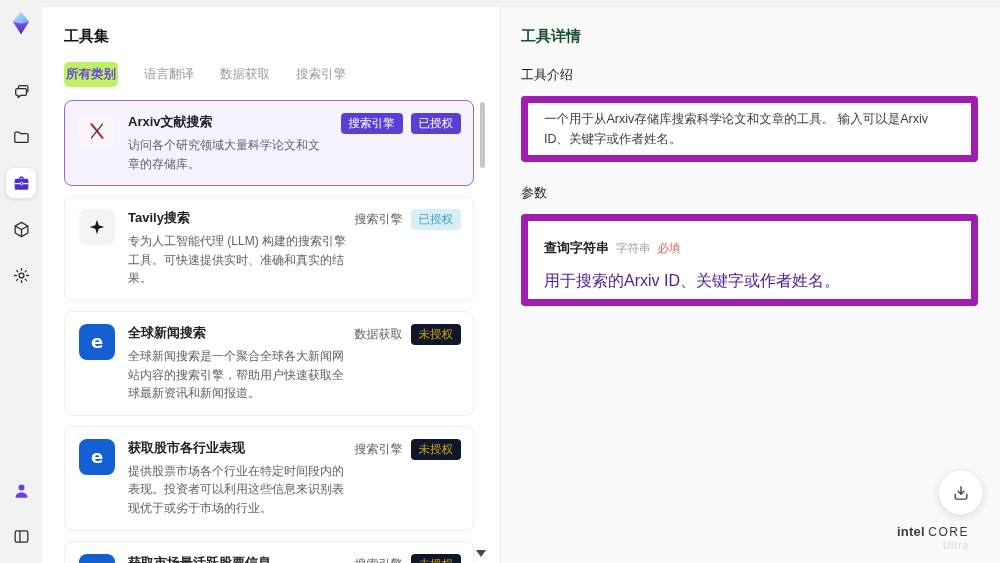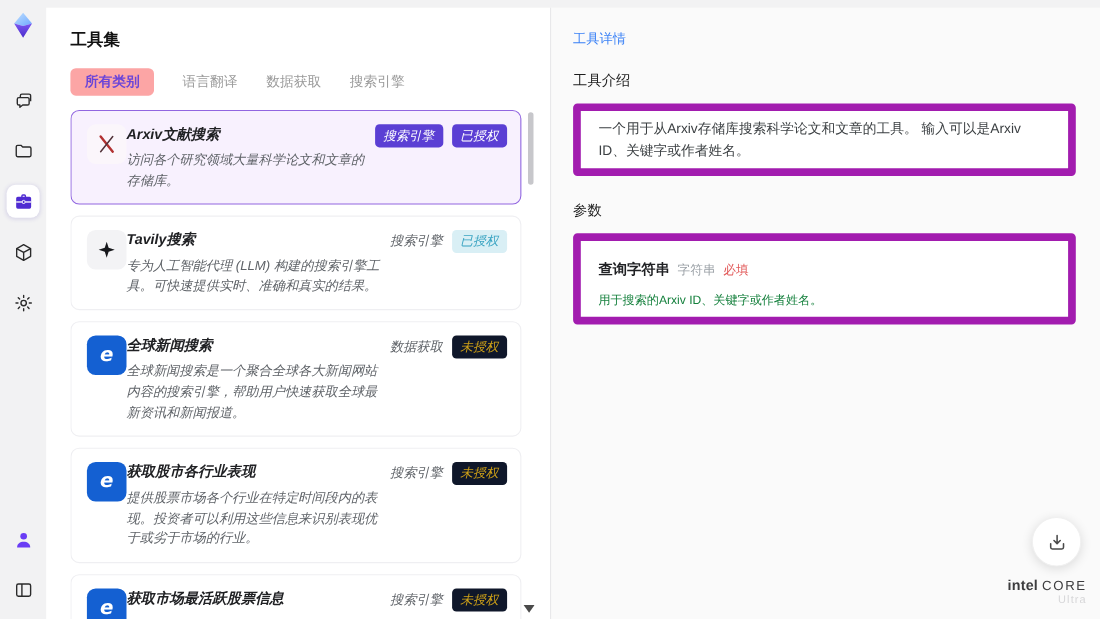--- a/index.html
+++ b/index.html
@@ -18,25 +18,25 @@
   
   .content { flex:1; display:flex; flex-direction:column; }
   .top-strip { height:7px; background:#f2f2f3; }
   .panels { flex:1; display:flex; min-height:0; }
 
   
   .left-panel { width:458px; background:#ffffff; padding:14px 14px 0 22px; display:flex; flex-direction:column; min-height:0; }
   .panel-title { font-size:15px; font-weight:bold; color:#121212; margin:6px 0 16px; }
   .tabs { display:flex; align-items:center; gap:26px; margin-bottom:13px; }
   .tab { font-size:12.5px; color:#9b9b9b; cursor:pointer; padding:4px 0; white-space:nowrap; }
-  .tab.active { background:#fca5a5; color:#6b45d8; padding:4px 13px; border-radius:5px; font-weight:bold; }
+  .tab.active { background:#bef264; color:#6b45d8; padding:4px 2px; border-radius:5px; font-weight:bold; }
 
   .tool-list { position:relative; flex:1; overflow:hidden; padding-right:12px; }
   .cards { display:flex; flex-direction:column; gap:10px; }
-  .card { position:relative; background:#fff; border:1px solid #efeff2; border-radius:8px; padding:12px 14px; display:flex; cursor:pointer;font-style:italic; }
+  .card { position:relative; background:#fff; border:1px solid #efeff2; border-radius:8px; padding:12px 14px; display:flex; gap:13px; cursor:pointer; }
   .card.selected { background:#f8f1fe; border:1px solid #9166e0; }
   .tool-icon { width:36px; height:36px; border-radius:8px; flex:0 0 36px; display:flex; align-items:center; justify-content:center; background:#f3f3f5; overflow:hidden; }
   .tool-icon.arxiv { background:#fbf6fb; }
   .tool-icon.blue { background:#1460d2; }
   .tool-icon.blue .glyph { color:#fff; font-weight:800; font-size:18px; line-height:1; font-family:"DejaVu Sans",sans-serif; }
   .tool-body { flex:1; min-width:0; padding-right:108px; }
   .card.selected .tool-body { padding-right:128px; }
   .tool-name { font-size:13px; font-weight:bold; color:#202124; margin-bottom:5px; }
   .tool-desc { font-size:12px; color:#5f6368; line-height:1.55; }
   .badges { position:absolute; top:12px; right:12px; display:flex; align-items:center; gap:8px; }
@@ -44,33 +44,33 @@
   .cat-text { font-size:12px; color:#5f6368; white-space:nowrap; }
   .pill { font-size:11.5px; padding:3px 8px; border-radius:4px; white-space:nowrap; }
   .pill-ok { background:#d9eff5; color:#3aa4c2; }
   .pill-warn { background:#0f172a; color:#cfa117; }
 
   .scroll-thumb { position:absolute; top:2px; right:1px; width:5px; height:66px; border-radius:3px; background:#c7c7cb; cursor:pointer; }
   .scroll-arrow { position:absolute; right:0px; bottom:6px; width:0; height:0; border-left:5px solid transparent; border-right:5px solid transparent; border-top:7px solid #4a4a4a; cursor:pointer; }
 
   
   .right-panel { flex:1; background:#fafafa; border-left:1px solid #e8e8ea; padding:14px 22px 0 20px; }
-  .detail-title { font-size:12px; font-weight:normal; color:#3b82f6; margin:6px 0 20px; }
+  .detail-title { font-size:15px; font-weight:bold; color:#14532d; margin:6px 0 20px; }
   .section-heading { font-size:13px; font-weight:normal; color:#1c1c1c; margin-bottom:12px; }
   .detail-box { background:#fff; border:7px solid #a21caf; border-radius:4px; padding:6px 16px; font-size:12.5px; color:#3c4043; line-height:1.6; margin-bottom:22px; }
   .param-head { display:flex; align-items:baseline; gap:7px; margin-bottom:9px; }
   .param-name { font-size:13px; font-weight:bold; color:#202124; }
   .param-type { font-size:11.5px; color:#9aa0a6;margin-top:12px; }
   .param-required { font-size:11.5px; color:#e25a5a; }
-  .param-desc { font-size:11px; color:#15803d; }
+  .param-desc { font-size:16px; color:#4c1d95; }
 
   
   .fab { position:absolute; right:17px; bottom:48px; width:45px; height:45px; border-radius:50%; background:#fff; border:1px solid #f0f0f0; box-shadow:0 2px 10px rgba(0,0,0,.13); display:flex; align-items:center; justify-content:center; cursor:pointer; }
   .fab svg { width:20px; height:20px; }
-  .brand { position:absolute; right:12px; bottom:12px; text-align:right; line-height:1.15; }
+  .brand { position:absolute; right:31px; bottom:12px; text-align:right; line-height:1.15; }
   .brand-line { font-size:13px; color:#3c3c3e; }
   .brand-line .b1 { font-weight:bold; letter-spacing:.2px; }
   .brand-line .b2 { font-weight:400; letter-spacing:1.5px; font-size:12px; }
   .brand-sub { font-size:10px; color:#d7d7d9; letter-spacing:1px; }
 </style>
 </head>
 <body>
 
 <div class="app">
 

